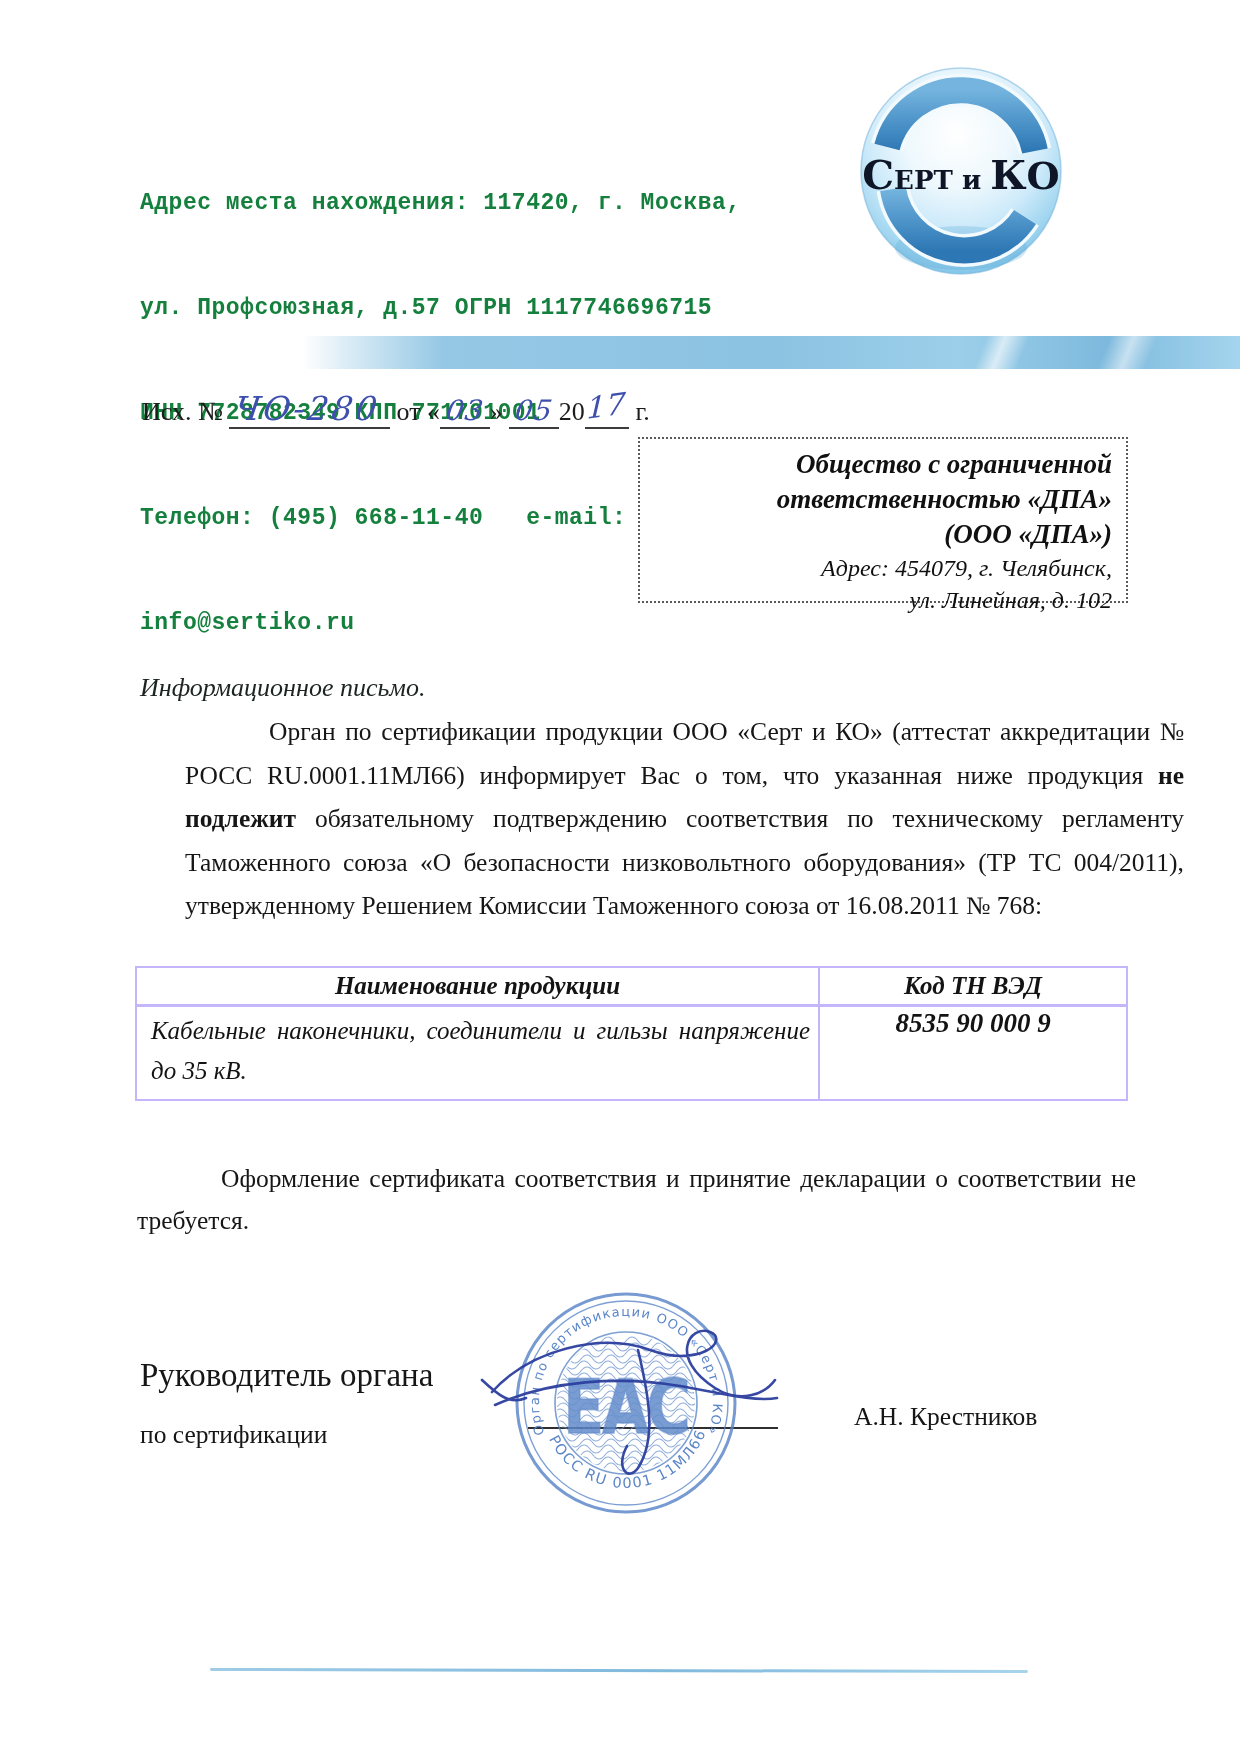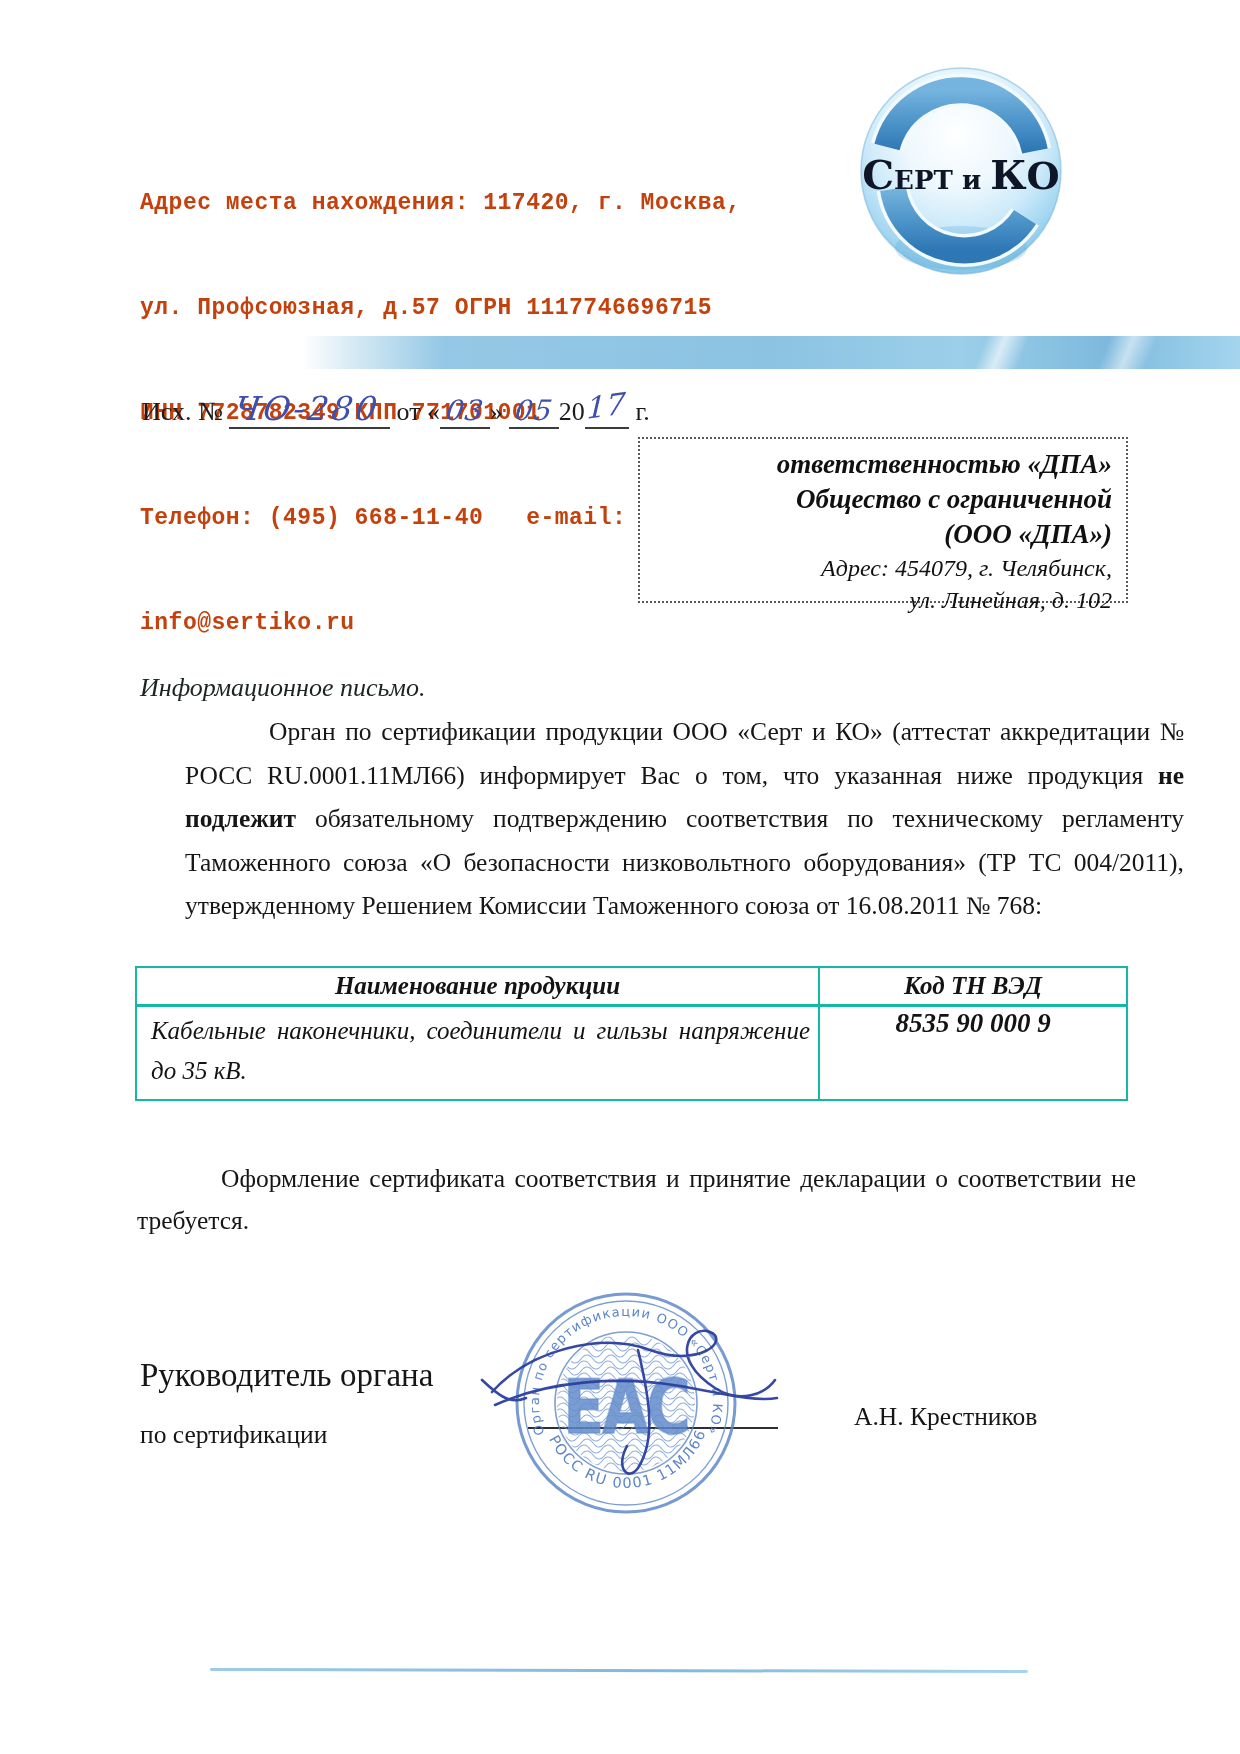--- a/index.html
+++ b/index.html
@@ -7,21 +7,21 @@
   .page {
     position:relative; width:1240px; height:1754px; background:#ffffff;
     font-family:"Liberation Serif", serif; color:#161616; overflow:hidden;
   }
 
   
   .lh-address {
     position:absolute; left:140px; top:116px;
     font-family:"Liberation Mono", monospace; font-weight:bold;
     font-size:23px; line-height:35px; letter-spacing:.5px;
-    color:#c2410c; white-space:pre;
+    color:#15803d; white-space:pre;
   }
   .logo { position:absolute; left:858px; top:66px; width:206px; height:210px; }
 
   
   .band {
     position:absolute; left:302px; top:336px; width:938px; height:33px;
     background:linear-gradient(to right,
       rgba(255,255,255,0) 0, rgba(147,199,228,.35) 5%, #95c8e5 15%,
       #8cc3e2 50%, #9ccfe9 70%, #7db9dd 86%, #a5d5ee 100%);
   }
@@ -56,21 +56,21 @@
   .subject { position:absolute; left:140px; top:673px; font-style:italic; font-size:26px; color:#1d2521; }
   .para1 {
     position:absolute; left:137px; top:710px; width:999px;
     font-size:25.5px; line-height:43.5px; text-align:justify; text-indent:84px;margin-left:48px;
   }
   .para1 b { font-weight:bold; }
   .doc-table {
     position:absolute; left:135px; top:966px; width:993px;
     border-collapse:collapse; color:#131313;
   }
-  .doc-table th, .doc-table td { border:2px solid #14b8a6;margin-left:20px; }
+  .doc-table th, .doc-table td { border:2px solid #c4b5fd;margin-left:20px; }
   .doc-table th {
     height:38px; font-weight:bold; font-style:italic; font-size:25px;
     text-align:center; border-bottom-width:3px;
   }
   .doc-table td.name-cell {
     width:683px; height:90px; font-style:italic; font-size:25px; line-height:40px;
     padding:4px 8px 8px 14px; text-align:justify; vertical-align:top;
   }
   .doc-table td.code-cell {
     font-weight:bold; font-style:italic; font-size:27px; text-align:center;
@@ -139,22 +139,22 @@
   <div class="band"></div>
 
   <div class="ref-line">
     <span class="printed">Исх. №</span>
     <span class="u"><span class="hw hw-num">ЧО-280</span></span>
     <span class="printed">от «</span><span class="u"><span class="hw hw-dm">03</span></span><span class="printed">»</span>
     <span class="u"><span class="hw hw-dm">05</span></span><span class="printed">20</span><span class="u"><span class="hw hw-yr">17</span></span><span class="printed"> г.</span>
   </div>
 
   <div class="recipient">
+    <div class="bold-line">Общество с ограниченной</div>
     <div class="bold-line">ответственностью «ДПА»</div>
-    <div class="bold-line">Общество с ограниченной</div>
     <div class="bold-line">(ООО «ДПА»)</div>
     <div class="addr-line">Адрес: 454079, г. Челябинск,</div>
     <div class="addr-line">ул. Линейная, д. 102</div>
   </div>
 
   <div class="subject">Информационное письмо.</div>
 
   <div class="para1"><span>Орган по сертификации продукции ООО «Серт и КО» (аттестат аккредитации № РОСС RU.0001.11МЛ66) информирует Вас о том, что указанная ниже продукция </span><b>не подлежит</b><span> обязательному подтверждению соответствия по техническому регламенту Таможенного союза «О безопасности низковольтного оборудования» (ТР ТС 004/2011), утвержденному Решением Комиссии Таможенного союза от 16.08.2011 № 768:</span></div>
 
   <table class="doc-table">

